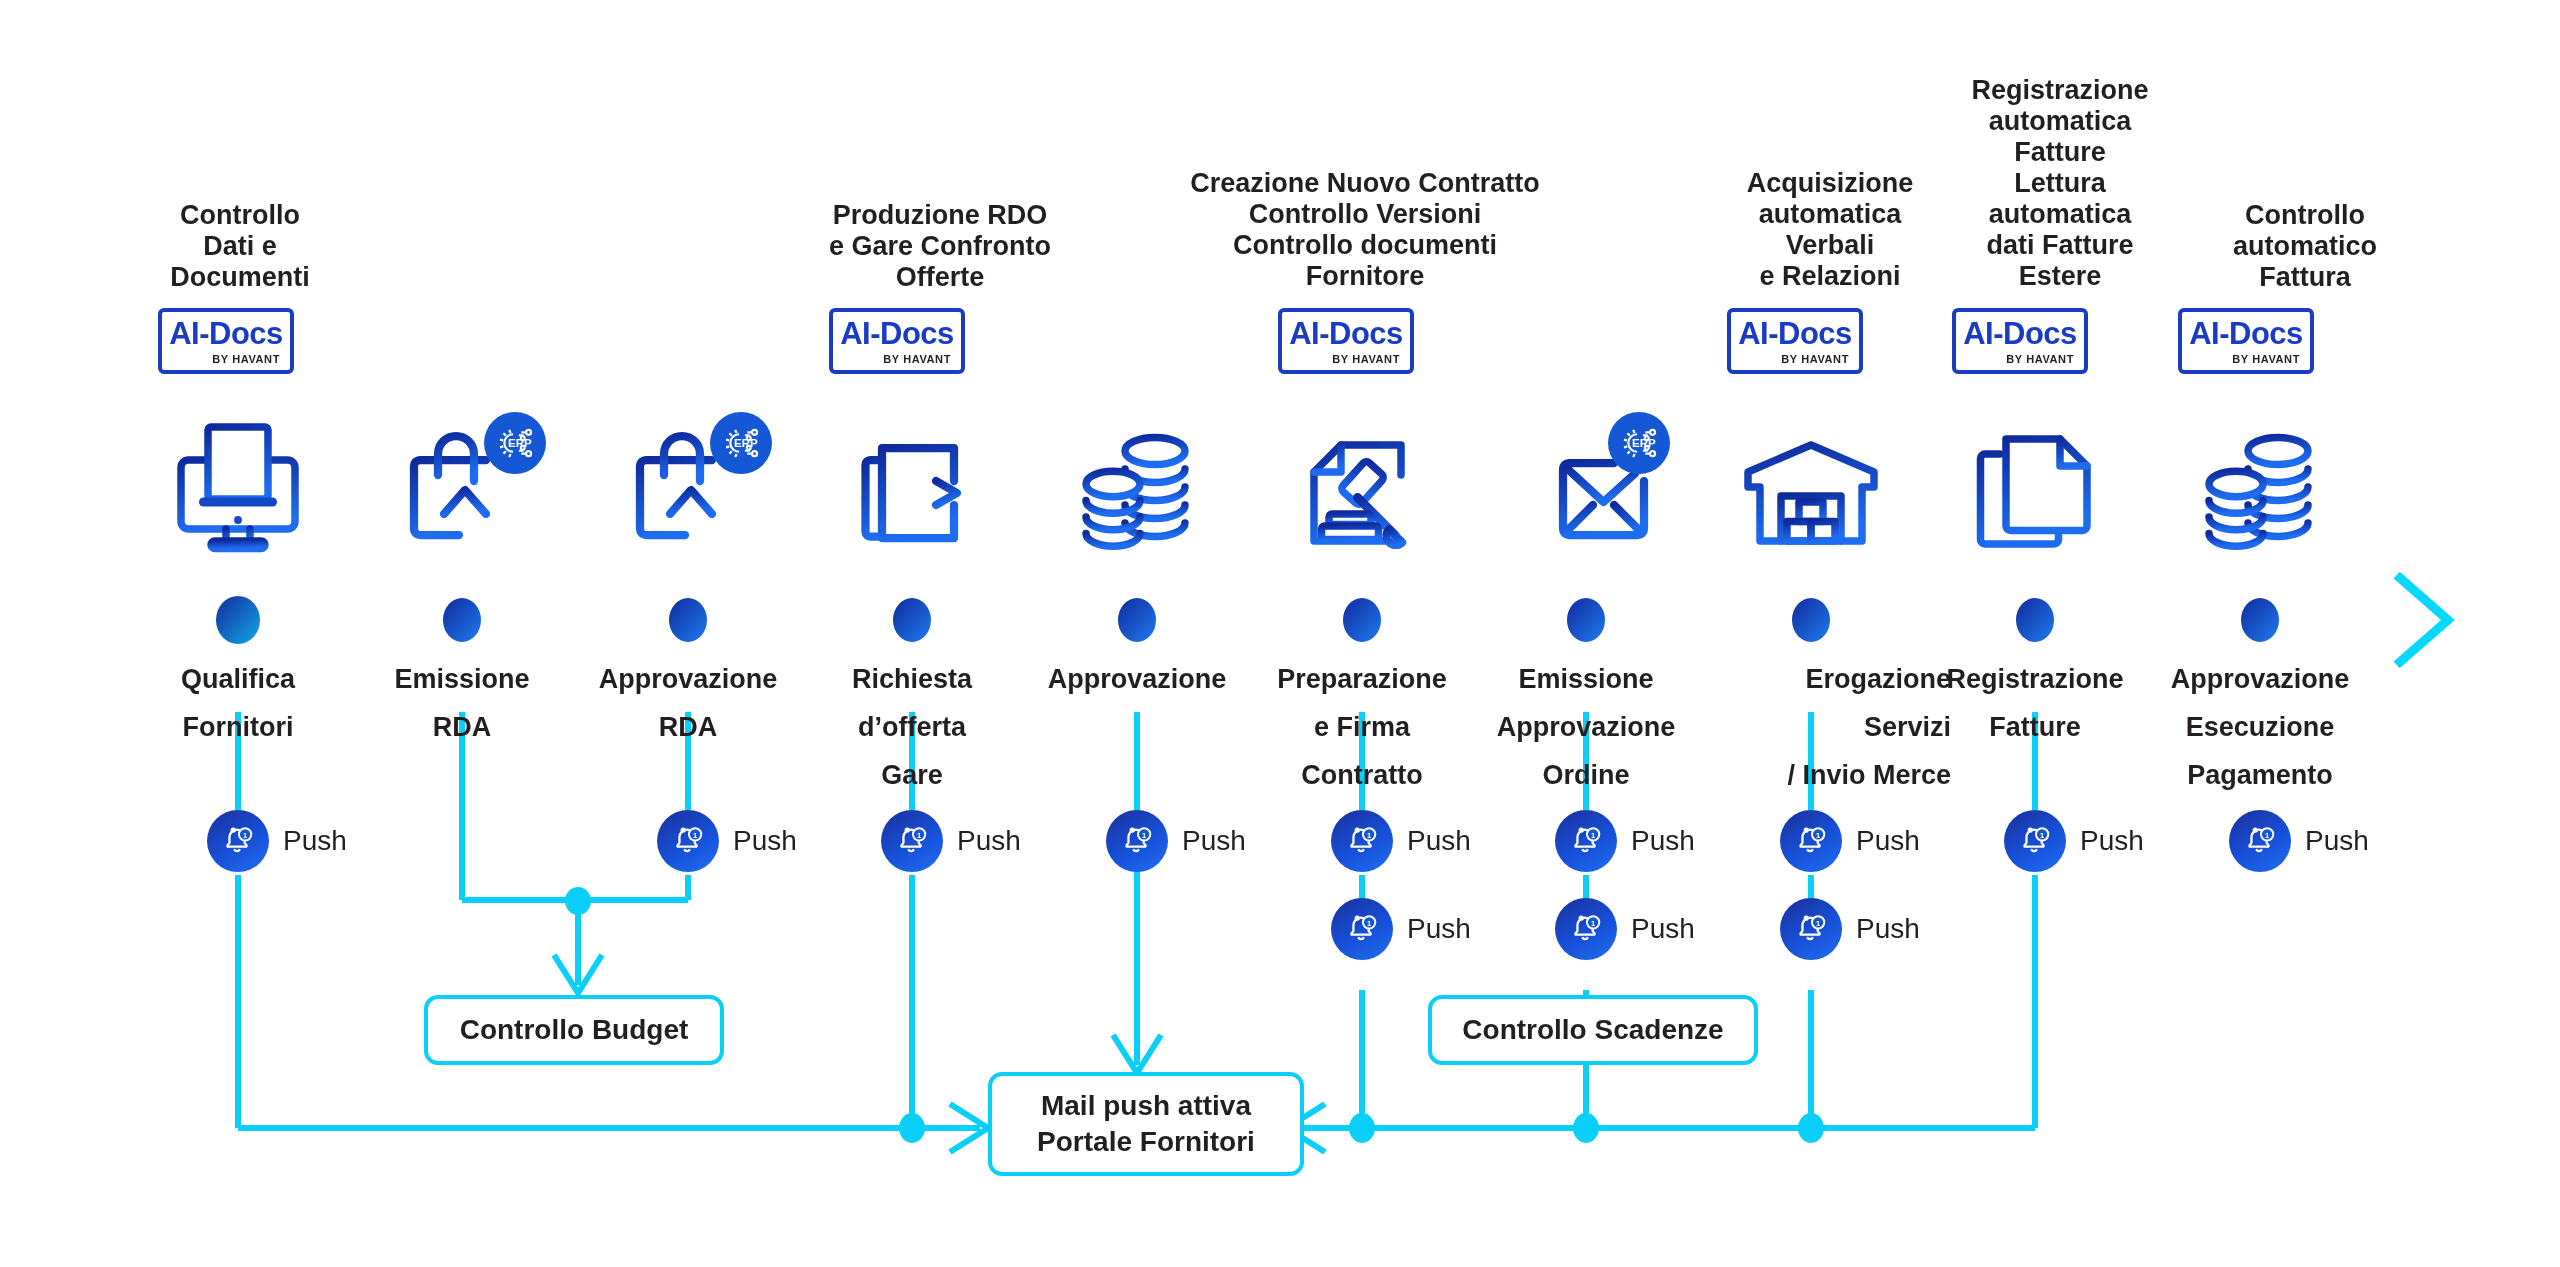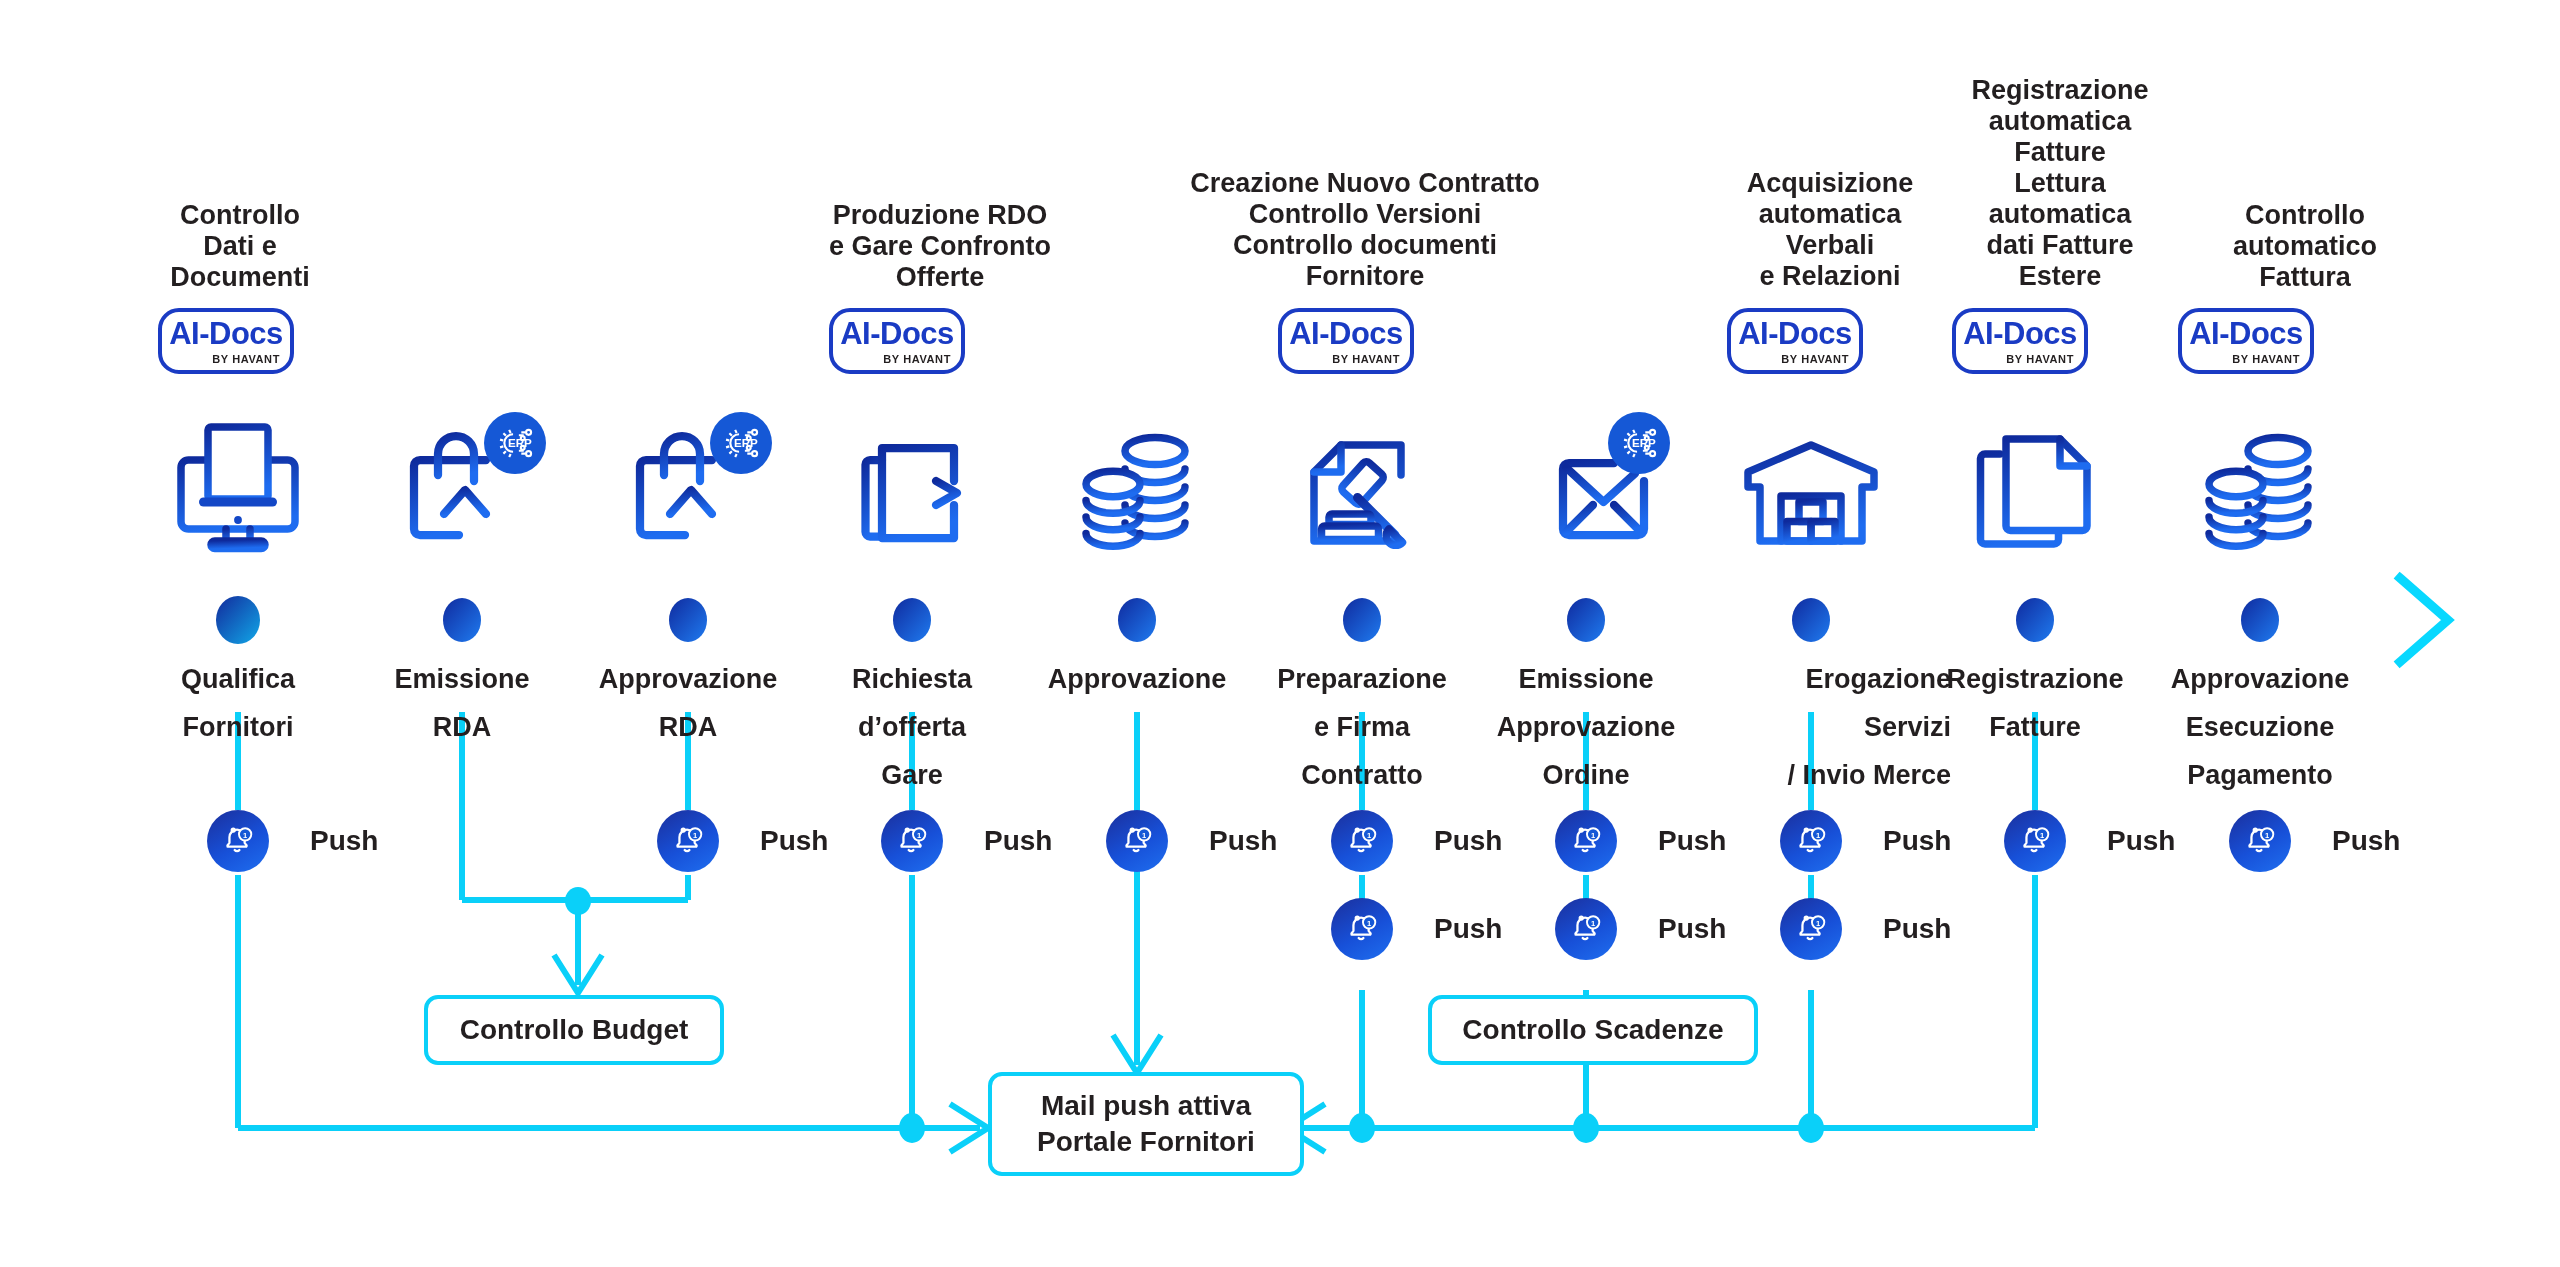--- a/index.html
+++ b/index.html
@@ -13,21 +13,21 @@
 
   
   .cap{
     position:absolute;text-align:center;
     font-size:27px;line-height:31px;font-weight:700;
     color:#231f20;white-space:pre-line;
   }
   
   .aidocs{
     position:absolute;width:136px;height:66px;
-    border:4px solid #1a3bc4;border-radius:21px;background:#fff;
+    border:4px solid #1a3bc4;border-radius:6px;background:#fff;
     box-sizing:border-box;
   }
   .aidocs .ad-main{
     position:absolute;left:0;right:0;top:5px;text-align:center;
     font-size:31px;font-weight:700;letter-spacing:-0.5px;color:#1a3bc4;
     line-height:33px;
   }
   .aidocs .ad-sub{
     position:absolute;left:0;right:0;bottom:5px;text-align:right;
     padding-right:10px;
@@ -47,21 +47,21 @@
     font-size:27px;line-height:48px;font-weight:700;color:#231f20;
     white-space:pre-line;
   }
 
   
   .push{position:absolute;display:flex;align-items:center;gap:14px;}
   .push .bell{width:62px;height:62px;border-radius:50%;
      background:linear-gradient(150deg,#1b2f9c 0%,#1750d8 55%,#1f6ff0 100%);
      display:flex;align-items:center;justify-content:center;flex:none;}
   .push .bell svg{width:38px;height:38px;display:block;}
-  .push .plabel{font-size:28px;font-weight:700;color:#231f20;white-space:nowrap;margin-left:27px;}
+  .push .plabel{font-size:28px;font-weight:400;color:#231f20;white-space:nowrap;}
 
   
   .cbox{
     position:absolute;box-sizing:border-box;
     border:4px solid #0ad0f9;border-radius:14px;background:#fff;
     display:flex;align-items:center;justify-content:center;
     text-align:center;
     font-size:28px;line-height:36px;font-weight:700;color:#231f20;
     white-space:pre-line;
   }

